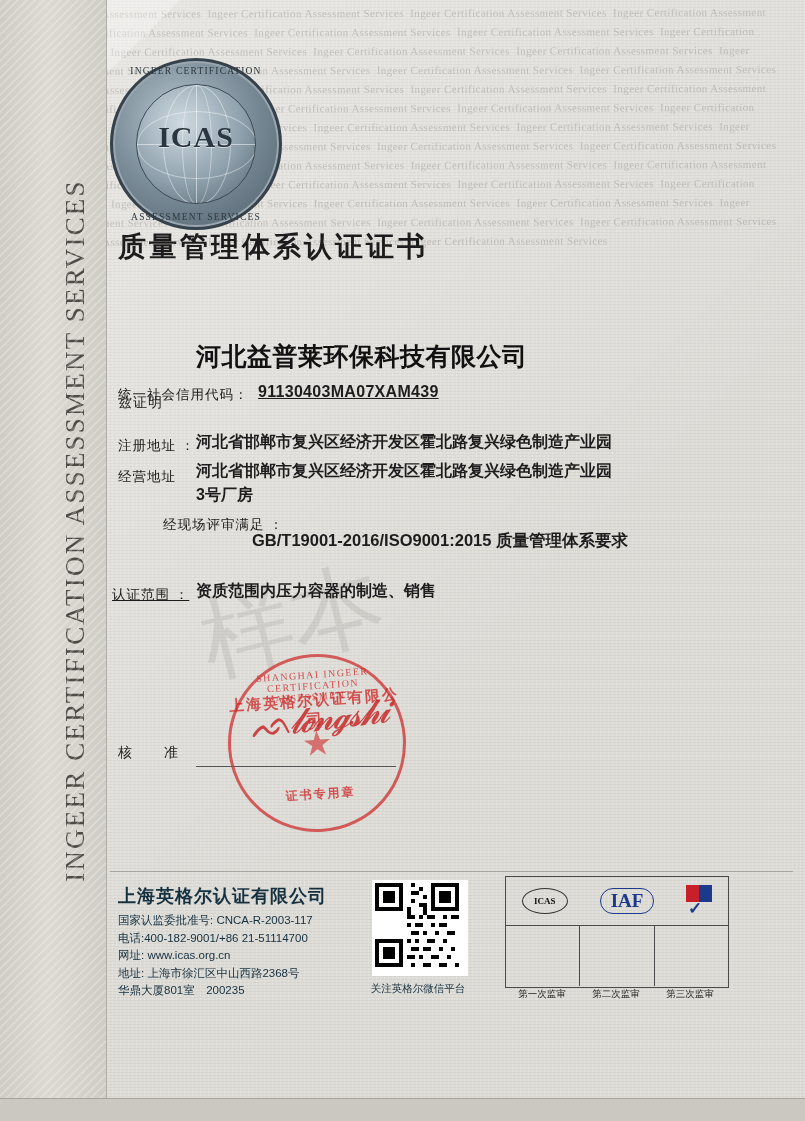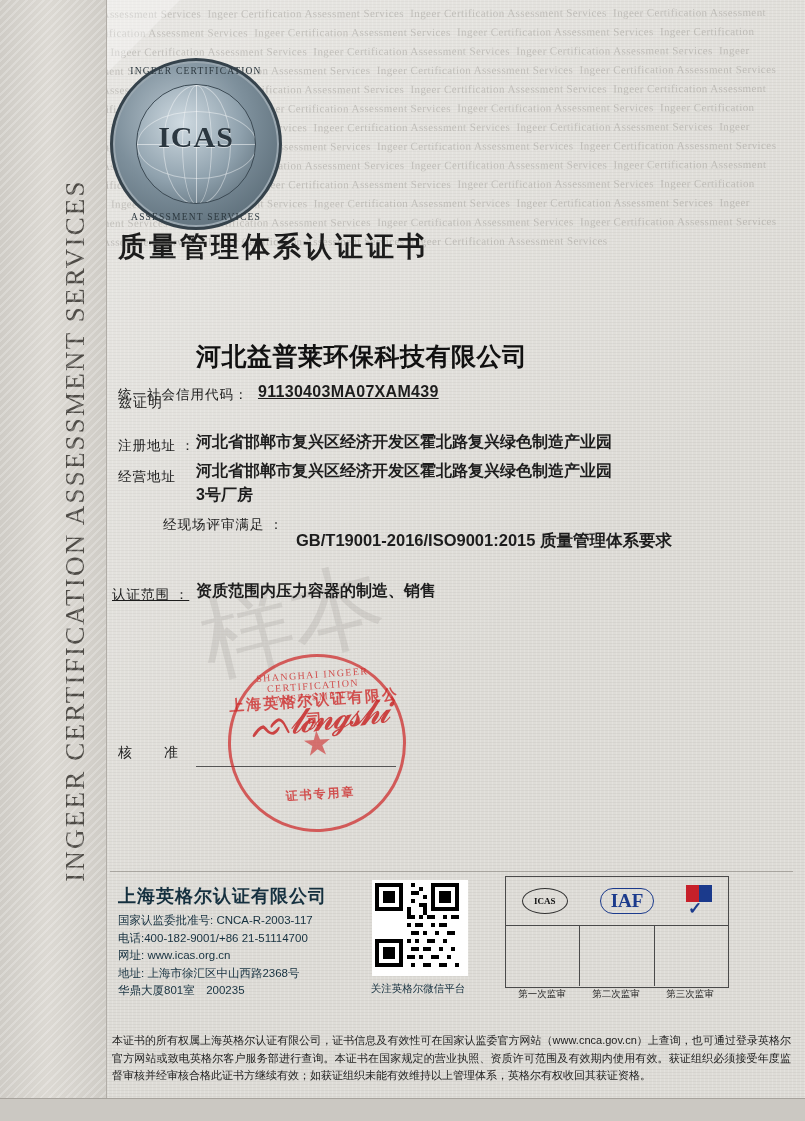--- a/index.html
+++ b/index.html
@@ -126,21 +126,21 @@
   .row{position:absolute;font-size:13.5px;color:#1d1d1d;}
   .lbl{letter-spacing:1px;}
   .val{font-weight:bold;}
   .uscc-lbl{left:118px;top:386px;}
   .uscc-val{left:258px;top:383px;font-size:16px;font-weight:bold;letter-spacing:.3px;text-decoration:underline;}
   .reg-lbl{left:118px;top:437px;}
   .reg-val{left:196px;top:432px;font-size:16px;font-weight:bold;}
   .biz-lbl{left:118px;top:468px;}
   .biz-val{left:196px;top:459px;font-size:16px;font-weight:bold;line-height:24px;}
   .std-lbl{left:118px;top:516px;margin-left:45px;}
-  .std-val{left:252px;top:530px;font-size:16.5px;font-weight:bold;margin-left:44px;}
+  .std-val{left:252px;top:530px;font-size:16.5px;font-weight:bold;}
   .scope-lbl{left:112px;top:586px;text-decoration:underline;}
   .scope-val{left:196px;top:581px;font-size:16px;font-weight:bold;}
 
   .approve{
     position:absolute;left:118px;top:744px;font-size:14px;color:#1d1d1d;letter-spacing:9px;
   }
   .sigline{
     position:absolute;left:196px;top:766px;width:200px;border-bottom:1px solid #555;
   }
   .dates{position:absolute;left:538px;top:668px;font-size:12.5px;color:#1d1d1d;}
@@ -385,16 +385,15 @@
       <div></div>
       <div></div>
     </div>
   </div>
   <div class="markcaps">
     <span>第一次监审</span>
     <span>第二次监审</span>
     <span>第三次监审</span>
   </div>
 
-  <div class="legal">本证书的所有权属上海英格尔认证有限公司，证书信息及有效性可在国家认监委官方网站（www.cnca.gov.cn）上查询，也可通过登录英格尔官方网站或致电英格尔客户服务部进行查询。本证书在国家规定的营业执照、资质许可范围及有效期内使用有效。获证组织必须接受年度监督审核并经审核合格此证书方继续有效；如获证组织未能有效维持以上管理体系，英格尔有权收回其获证资格。</div>
 
   <div class="bottombar"></div>
 </div>
 
 </body></html>

